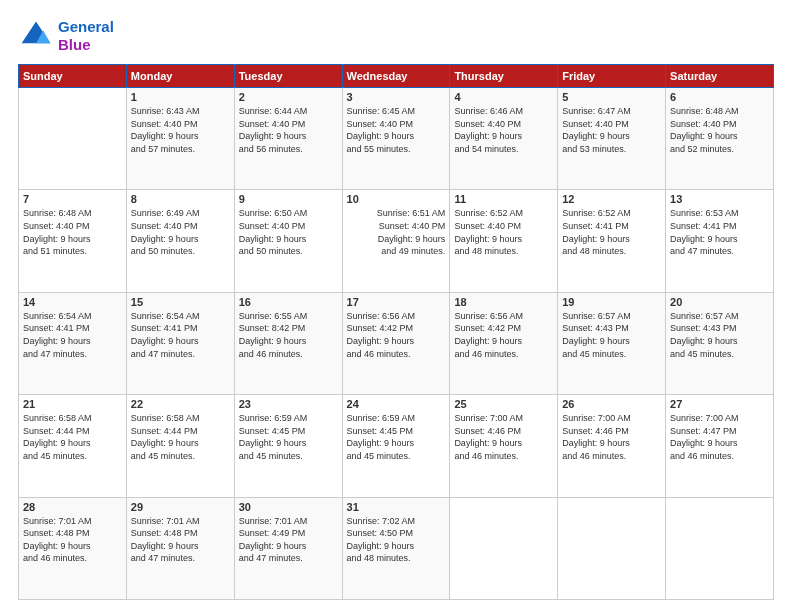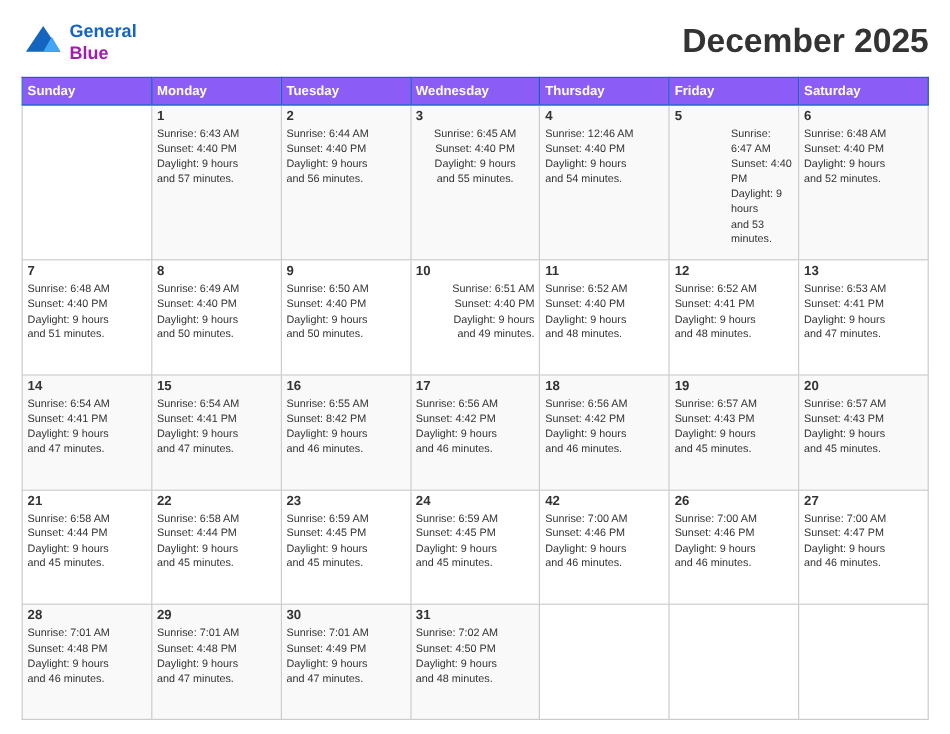--- a/index.html
+++ b/index.html
@@ -53,21 +53,21 @@
       font-size: 14px;
       color: #555;
     }
     .calendar {
       flex: 1;
       border-collapse: collapse;
       width: 100%;
       table-layout: fixed;
     }
     .calendar thead tr th {
-      background: #8b5cf6;
+      background: #b91c1c;
       color: #fff;
       font-size: 11px;
       font-weight: bold;
       padding: 5px 4px;
       text-align: left;
       border: 1px solid #1565c0;
       margin-top: 20px;
     }
     .calendar tbody tr td {
       border: 1px solid #ccc;
@@ -105,21 +105,20 @@
       <svg class="logo-icon" viewBox="0 0 40 40">
         <polygon points="20,4 36,28 4,28" fill="#1565c0"></polygon>
         <polygon points="28,14 36,28 20,28" fill="#42a5f5"></polygon>
       </svg>
       <div class="logo-text">
         <div><span>General</span></div>
         <div><span style="color:#a21caf;font-weight:bold;">Blue</span></div>
       </div>
     </div>
     <div class="title-block">
-      <div class="main-title">December 2025</div>
     </div>
   </div>
 
   <table class="calendar">
     <thead>
       <tr>
       <th>Sunday</th>
           <th>Monday</th>
           <th>Tuesday</th>
           <th>Wednesday</th>
@@ -140,35 +139,35 @@
           </td>
           <td>
             <span class="day-num">2</span>
             <div class="day-info" style="white-space: pre-line;">Sunrise: 6:44 AM
 Sunset: 4:40 PM
 Daylight: 9 hours
 and 56 minutes.</div>
           </td>
           <td>
             <span class="day-num">3</span>
-            <div class="day-info" style="white-space: pre-line; text-align: center;">Sunrise: 6:45 AM
+            <div class="day-info" style="white-space: pre-line;">Sunrise: 6:45 AM
 Sunset: 4:40 PM
 Daylight: 9 hours
 and 55 minutes.</div>
           </td>
           <td>
             <span class="day-num">4</span>
-            <div class="day-info" style="white-space: pre-line;">Sunrise: 12:46 AM
+            <div class="day-info" style="white-space: pre-line;">Sunrise: 6:46 AM
 Sunset: 4:40 PM
 Daylight: 9 hours
 and 54 minutes.</div>
           </td>
           <td>
             <span class="day-num">5</span>
-            <div class="day-info" style="white-space: pre-line; margin-left: 47px;">Sunrise: 6:47 AM
+            <div class="day-info" style="white-space: pre-line;">Sunrise: 6:47 AM
 Sunset: 4:40 PM
 Daylight: 9 hours
 and 53 minutes.</div>
           </td>
           <td>
             <span class="day-num">6</span>
             <div class="day-info" style="white-space: pre-line;">Sunrise: 6:48 AM
 Sunset: 4:40 PM
 Daylight: 9 hours
 and 52 minutes.</div>
@@ -299,21 +298,21 @@
 and 45 minutes.</div>
           </td>
           <td>
             <span class="day-num">24</span>
             <div class="day-info" style="white-space: pre-line;">Sunrise: 6:59 AM
 Sunset: 4:45 PM
 Daylight: 9 hours
 and 45 minutes.</div>
           </td>
           <td>
-            <span class="day-num">42</span>
+            <span class="day-num">25</span>
             <div class="day-info" style="white-space: pre-line;">Sunrise: 7:00 AM
 Sunset: 4:46 PM
 Daylight: 9 hours
 and 46 minutes.</div>
           </td>
           <td>
             <span class="day-num">26</span>
             <div class="day-info" style="white-space: pre-line;">Sunrise: 7:00 AM
 Sunset: 4:46 PM
 Daylight: 9 hours

